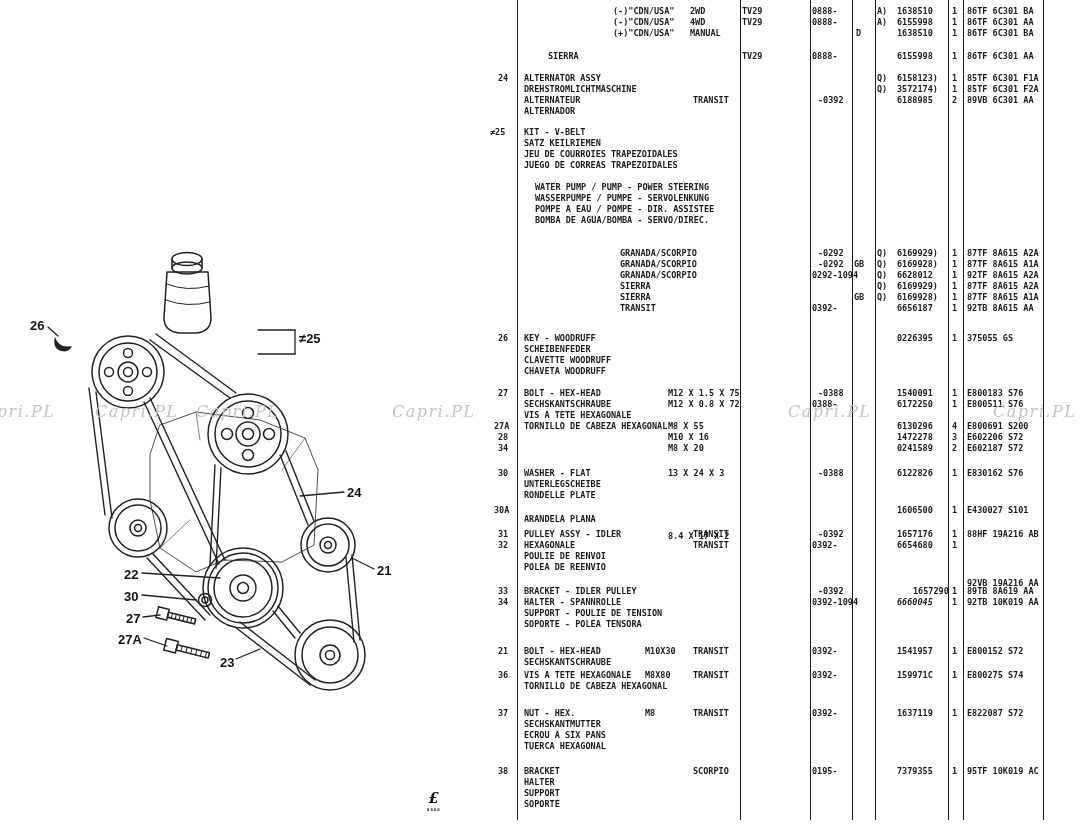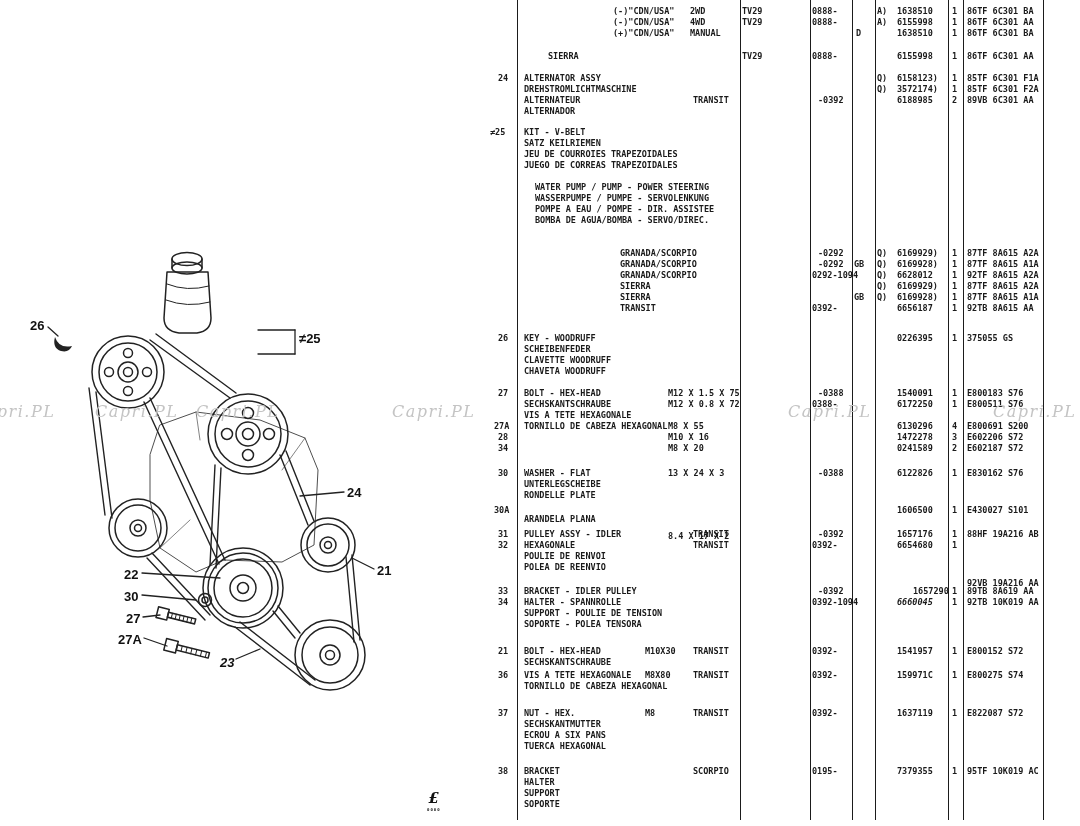--- a/index.html
+++ b/index.html
@@ -138,21 +138,21 @@
 
   <div id="callouts">
       <span class="callout" style="left: 30px; top: 318px;">26</span>
       <span class="callout" style="left: 299px; top: 331px;">≠25</span>
       <span class="callout" style="left: 347px; top: 485px;">24</span>
       <span class="callout" style="left: 377px; top: 563px;">21</span>
       <span class="callout" style="left: 124px; top: 567px;">22</span>
       <span class="callout" style="left: 124px; top: 589px;">30</span>
       <span class="callout" style="left: 126px; top: 611px;">27</span>
       <span class="callout" style="left: 118px; top: 632px;">27A</span>
-      <span class="callout" style="left: 220px; top: 655px; font-style: italic;">23</span>
+      <span class="callout" style="left: 220px; top: 655px;">23</span>
     </div>
 
 
   <div id="table-layer">
       <span class="tt" style="left: 613px; top: 7px;">(-)"CDN/USA"</span>
       <span class="tt" style="left: 690px; top: 7px;">2WD</span>
       <span class="tt" style="left: 742px; top: 7px;">TV29</span>
       <span class="tt" style="left: 812px; top: 7px;">0888-</span>
       <span class="tt" style="left: 877px; top: 7px;">A)</span>
       <span class="tt" style="left: 897px; top: 7px;">1638510</span>

